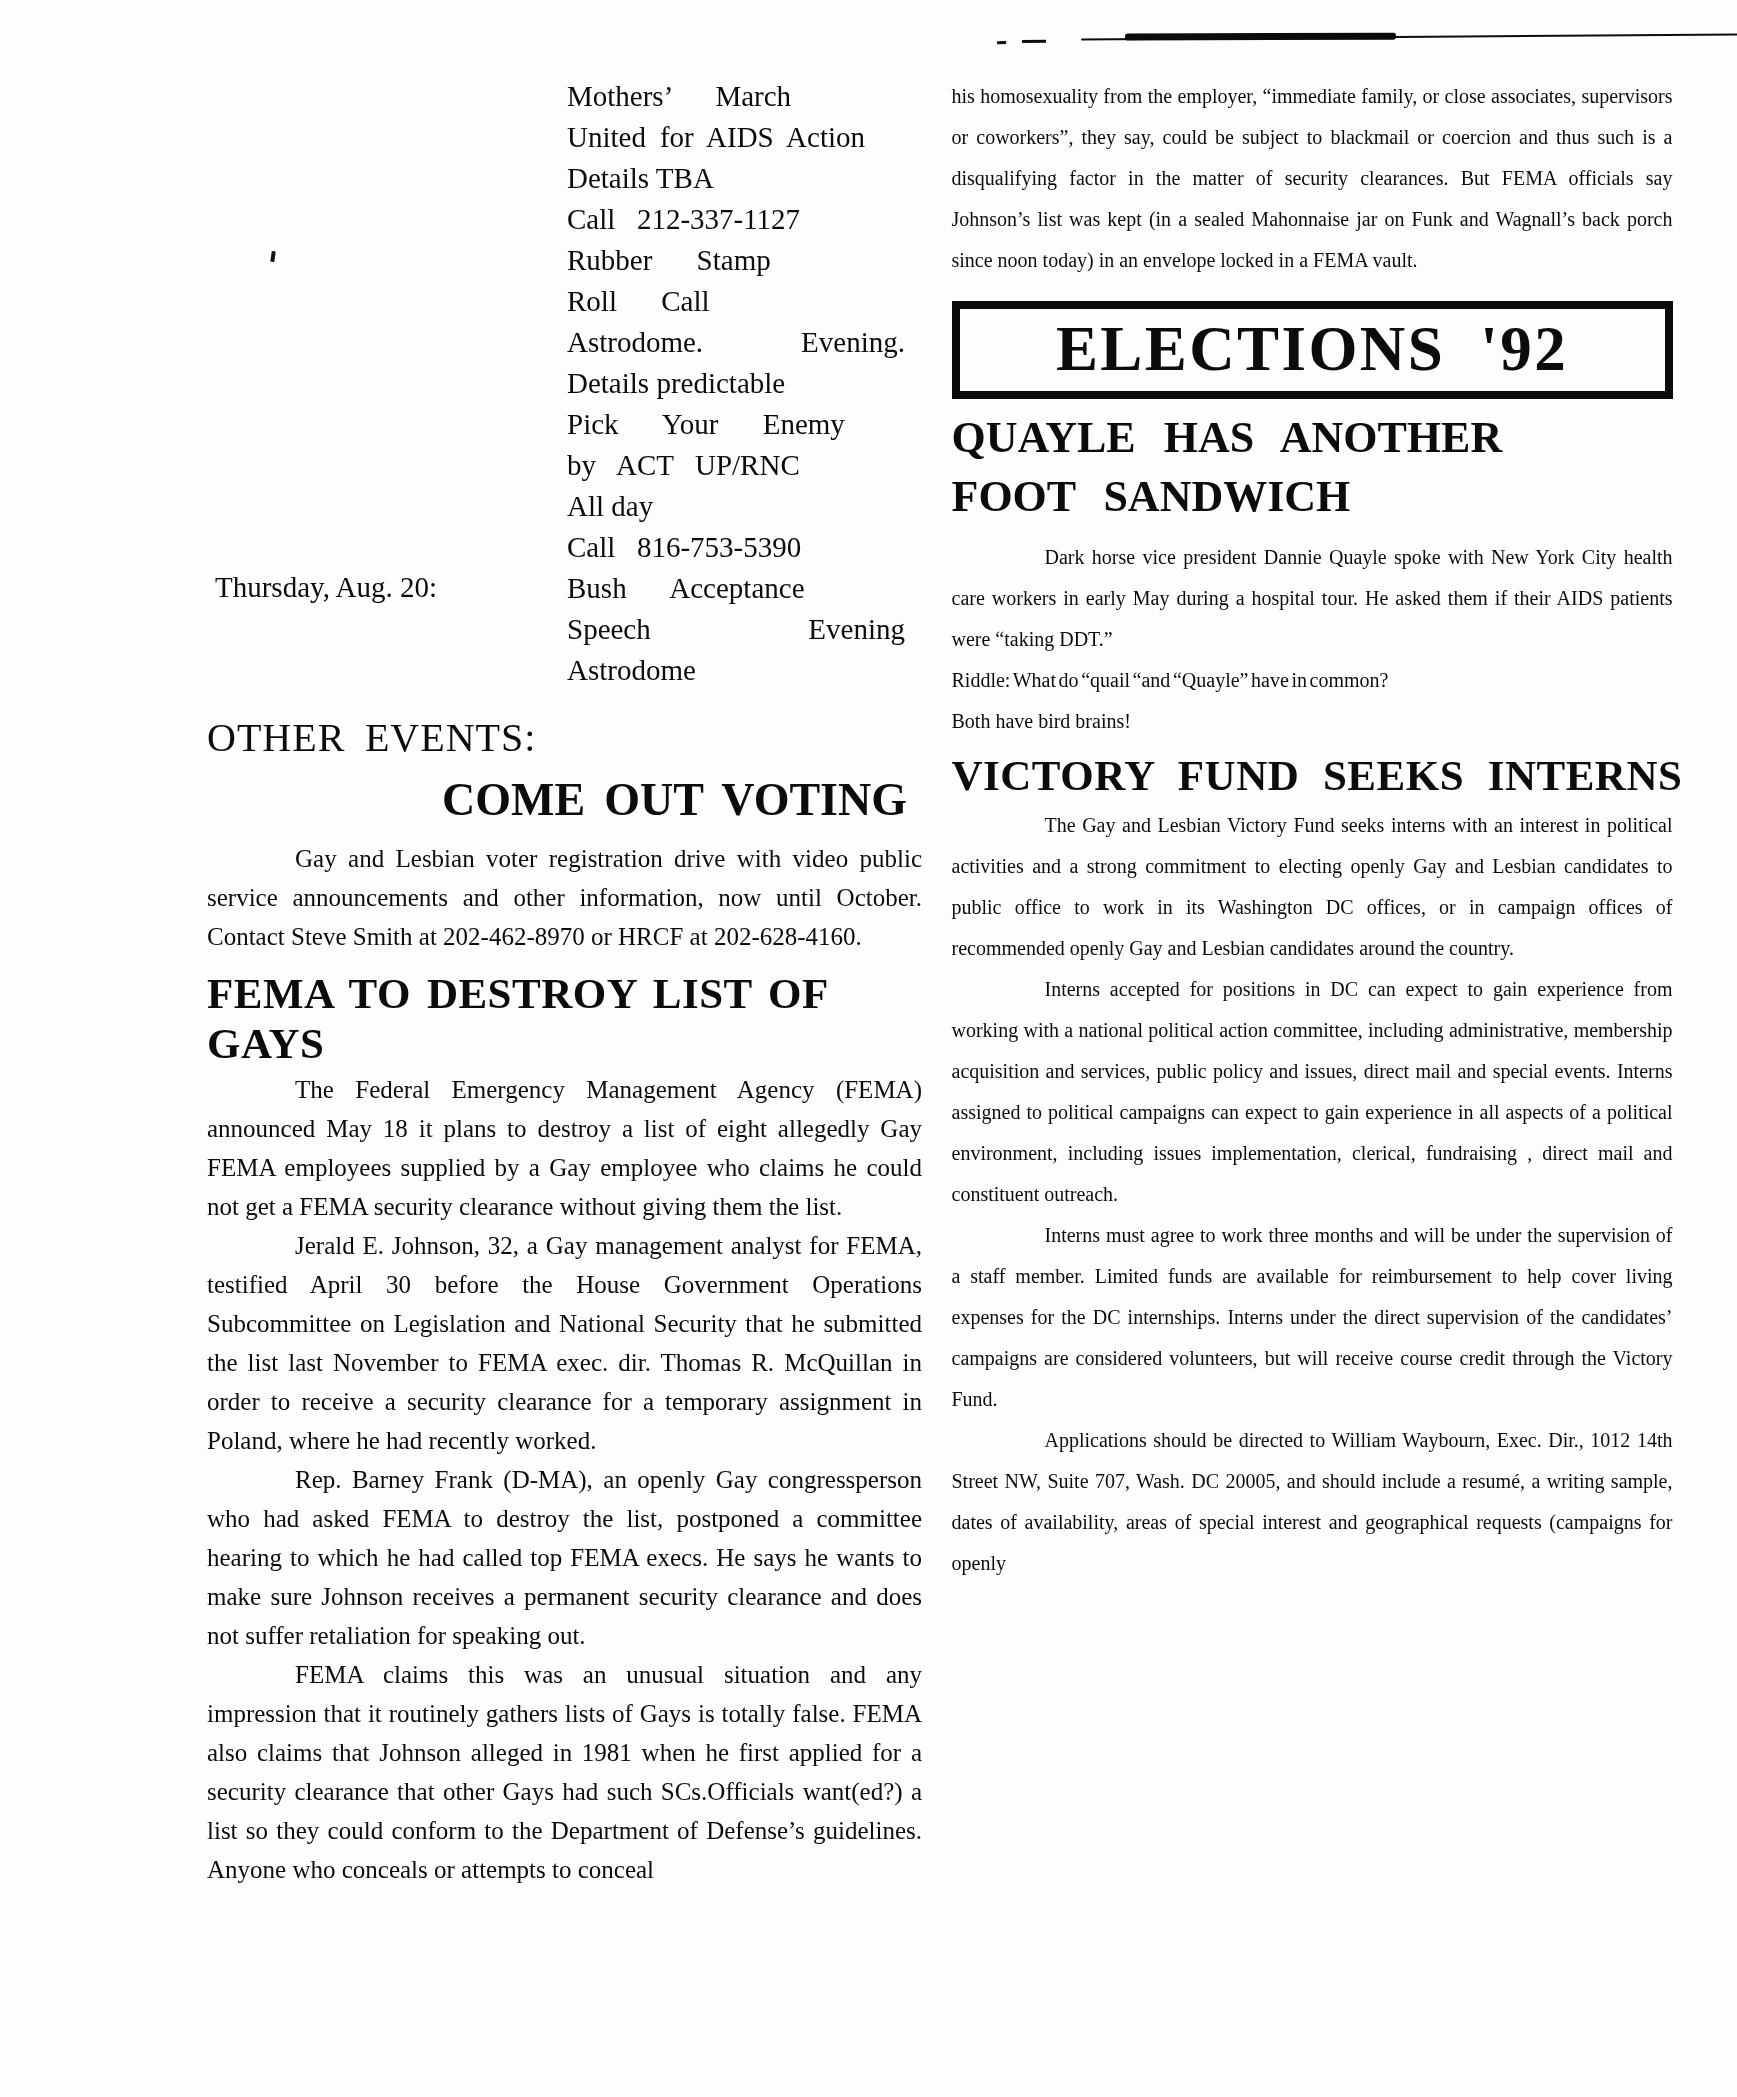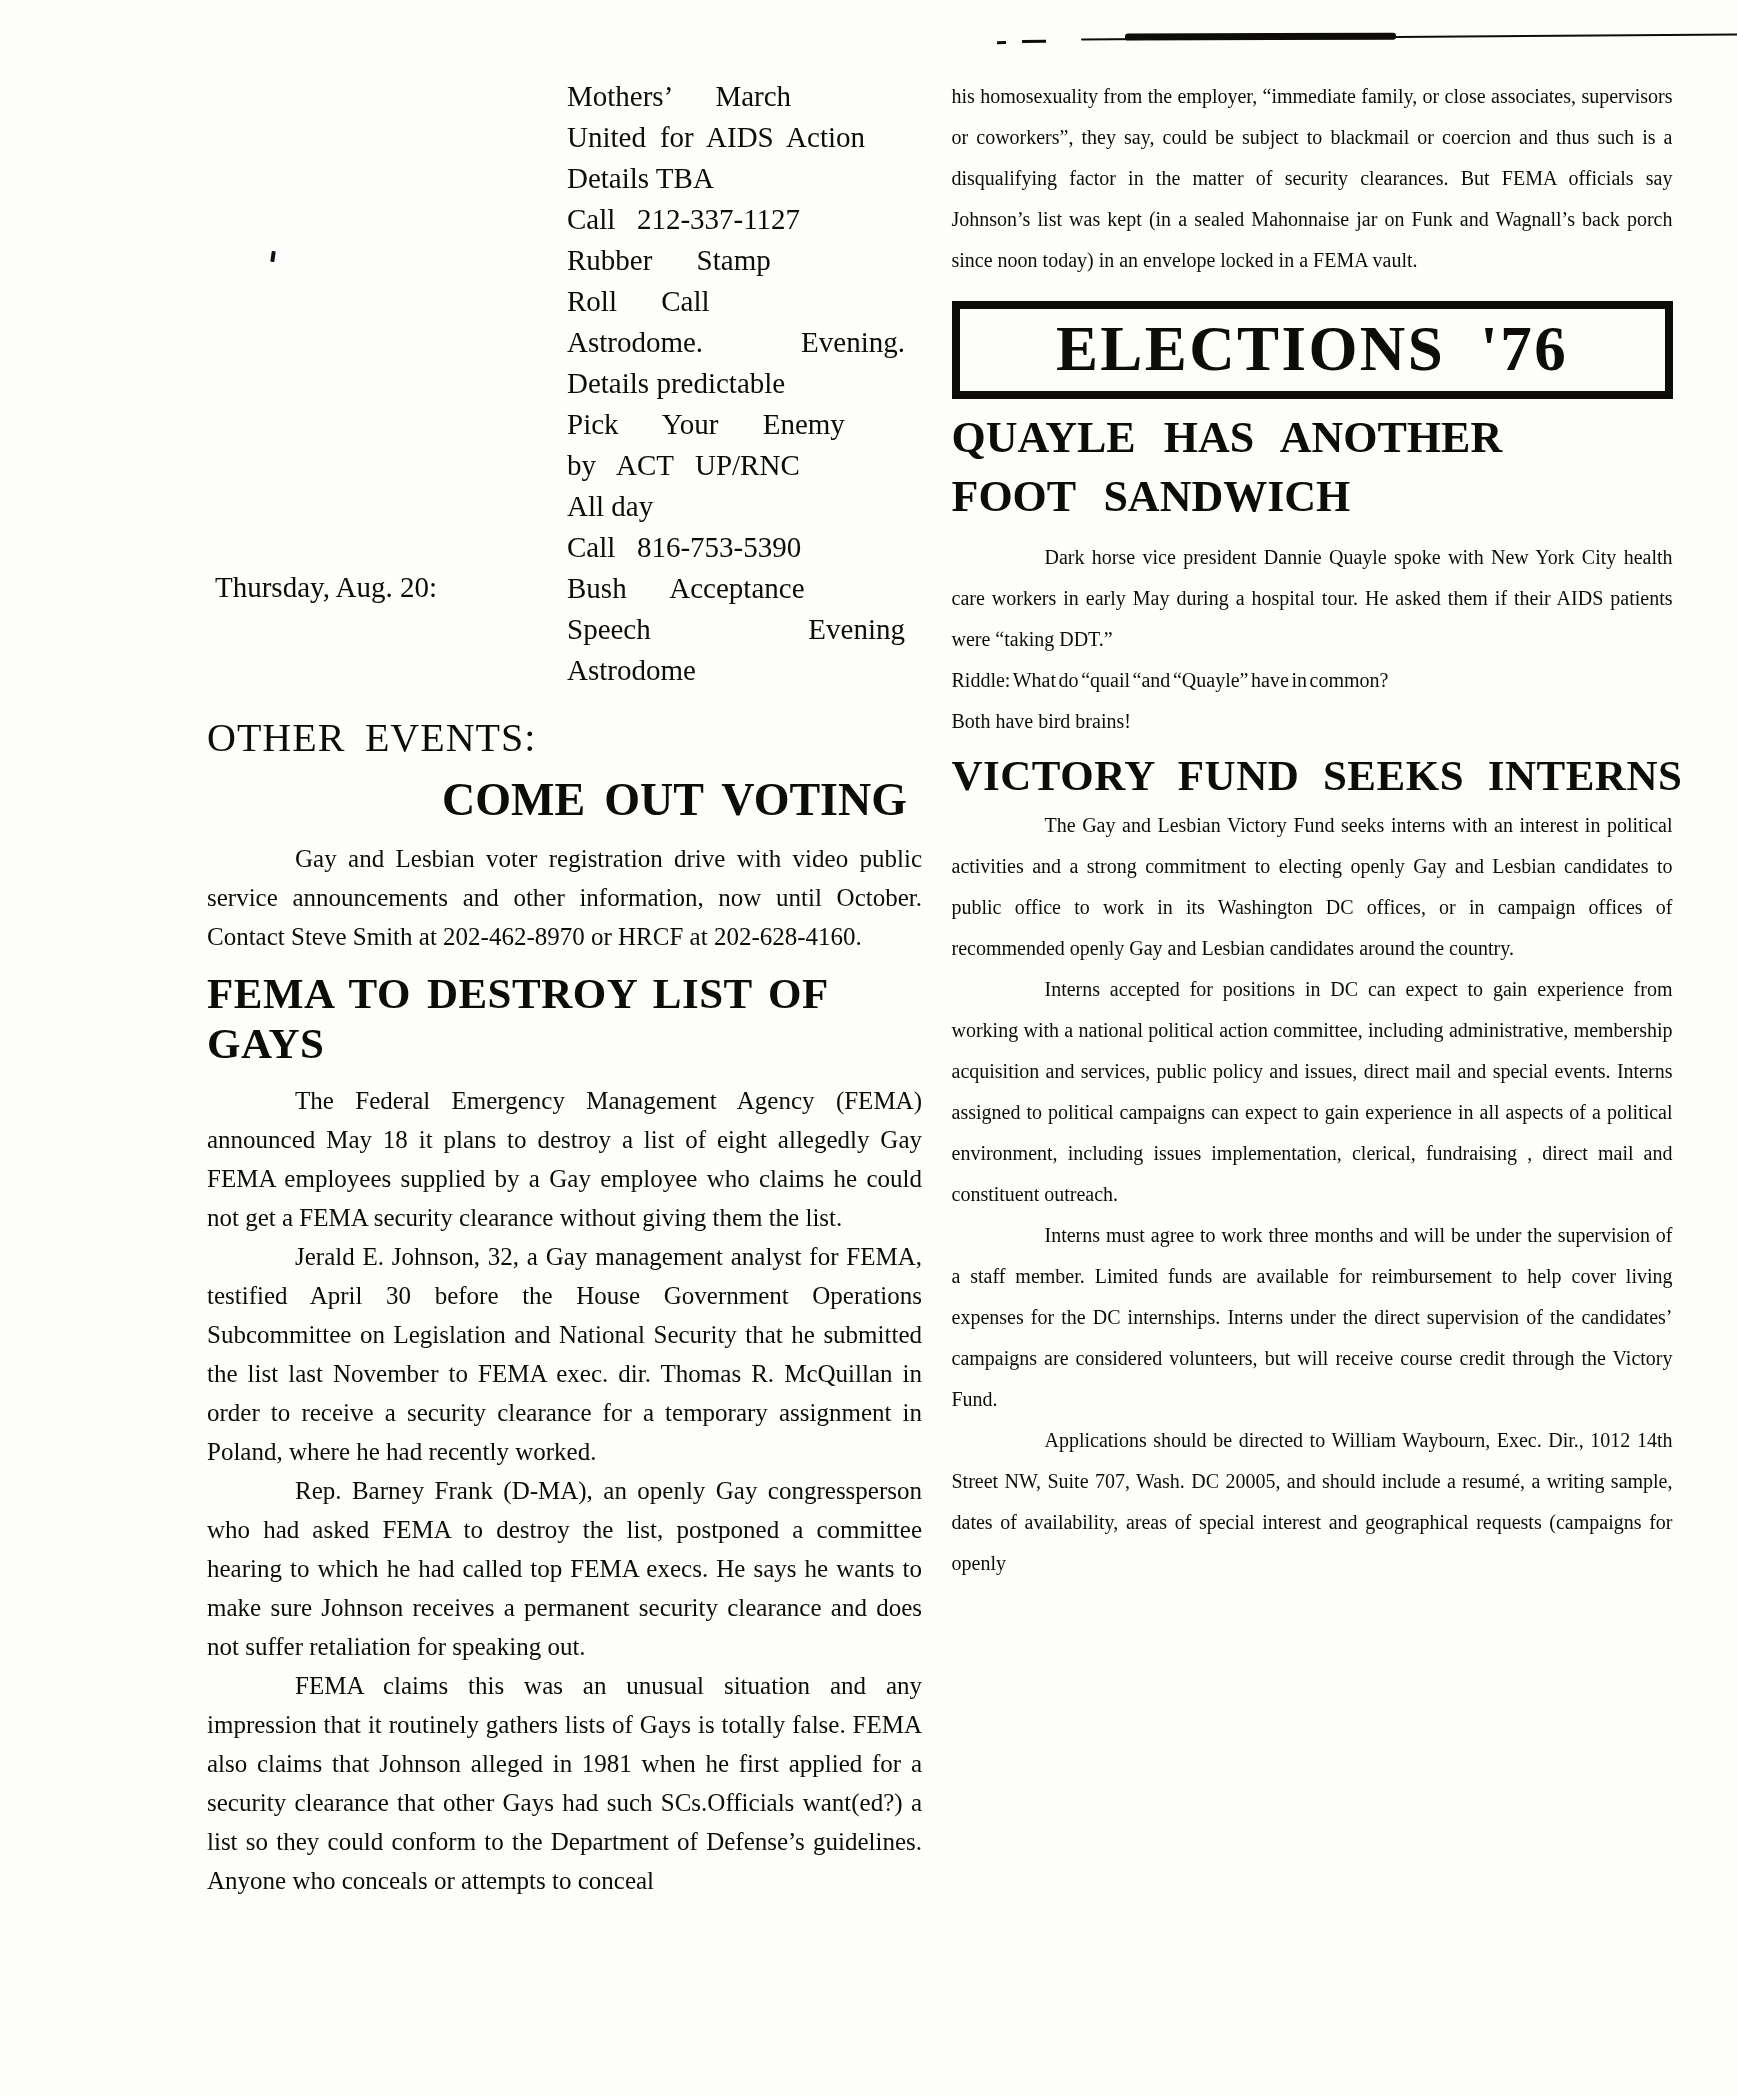--- a/index.html
+++ b/index.html
@@ -29,21 +29,21 @@
   .sp-wide{word-spacing:37px;}
   .sp-med{word-spacing:14.3px;}
   .sp-sm{word-spacing:6.7px;}
   .two{display:flex;justify-content:space-between;white-space:nowrap;}
 
   .h-other{margin-top:22px;font-size:40px;line-height:49px;letter-spacing:1px;word-spacing:8.6px;}
   .h-come{margin-top:9.5px;font-size:46px;line-height:56px;font-weight:700;text-align:right;padding-right:15px;word-spacing:7.6px;}
   .para{font-size:25px;line-height:39px;text-align:justify;}
   .para.first-indent{text-indent:88px;}
   .gap-t{margin-top:11.4px;}
-  .h-fema{margin-top:13.3px;margin-bottom:12px;font-size:43px;line-height:50px;font-weight:700;letter-spacing:0.5px;word-spacing:4.8px;}
+  .h-fema{margin-top:13.3px;margin-bottom:1px;font-size:43px;line-height:50px;font-weight:700;letter-spacing:0.5px;word-spacing:4.8px;}
 
   
   .para-r{font-size:20px;line-height:41px;text-align:justify;}
   .para-r.first-indent{text-indent:93px;}
   .elections-box{margin-top:20px;border:8px solid #0d0c0a;background:#fdfdfb;}
   .elections-inner{
     text-align:center;font-weight:700;font-size:63px;line-height:71px;
     padding:4.8px 0 6.7px 0;letter-spacing:2.4px;word-spacing:17px;white-space:nowrap;
   }
   .h-quayle{margin-top:8.6px;font-size:44px;line-height:59px;font-weight:700;word-spacing:17px;}
@@ -104,21 +104,21 @@
       <div class="para first-indent">Jerald E. Johnson, 32, a Gay management analyst for FEMA, testified April 30 before the House Government Operations Subcommittee on Legislation and National Security that he submitted the list last November to FEMA exec. dir. Thomas R. McQuillan in order to receive a security clearance for a temporary assignment in Poland, where he had recently worked.</div>
       <div class="para first-indent">Rep. Barney Frank (D-MA), an openly Gay congressperson who had asked FEMA to destroy the list, postponed a committee hearing  to which he had called top FEMA execs. He says he wants to make sure Johnson receives a permanent security clearance and does not suffer retaliation for speaking out.</div>
       <div class="para first-indent">FEMA claims this was an unusual situation and any impression that it routinely gathers lists of Gays is totally false. FEMA also claims that Johnson alleged in 1981 when he first applied for a security clearance that other Gays had such SCs.Officials want(ed?) a list so they could conform to the Department of Defense’s guidelines. Anyone who conceals or attempts to conceal</div>
     </div>
 
     <div class="col-right">
 
       <div class="para-r">his homosexuality from the employer, “immediate family, or close associates, supervisors or coworkers”, they say, could be subject to blackmail or coercion and thus such is a disqualifying factor in the matter of security clearances. But FEMA officials say Johnson’s list was kept (in a sealed Mahonnaise jar on Funk and Wagnall’s back porch since noon today) in an envelope locked in a FEMA vault.</div>
 
       <div class="elections-box">
-        <div class="elections-inner">ELECTIONS '76</div>
+        <div class="elections-inner">ELECTIONS '92</div>
       </div>
 
       <div class="h-quayle">
         <div>QUAYLE HAS ANOTHER</div>
         <div>FOOT SANDWICH</div>
       </div>
       <div class="para-r first-indent gap-t">Dark horse vice president Dannie Quayle spoke with New York City health care workers in early May during a hospital tour. He asked them if their AIDS patients were “taking DDT.”</div>
       <div class="para-r riddle">Riddle: What do “quail “and “Quayle” have in common?</div>
       <div class="para-r">Both have bird brains!</div>
 

